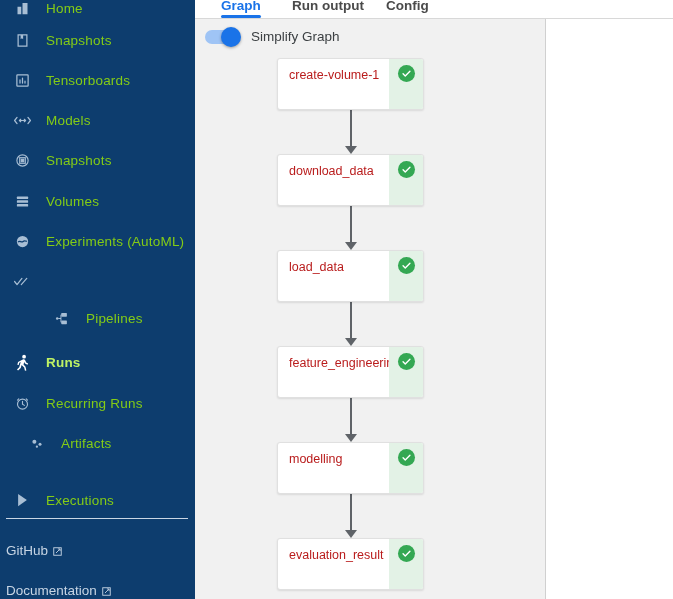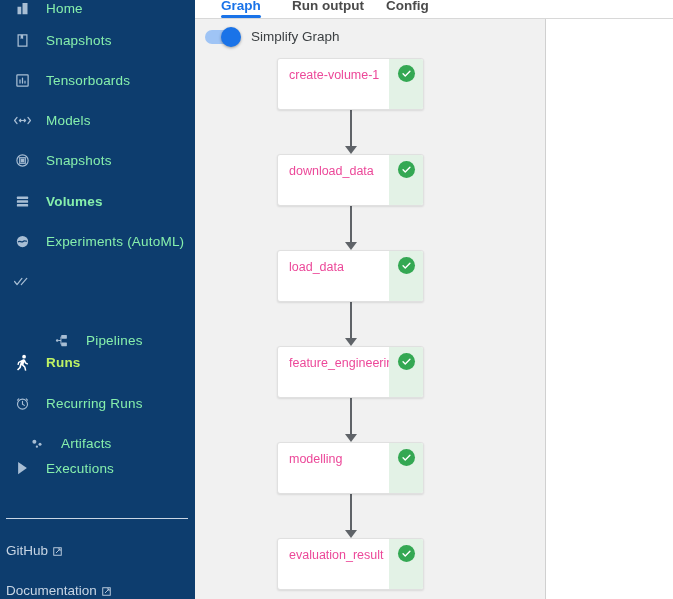--- a/index.html
+++ b/index.html
@@ -39,21 +39,21 @@
     min-width: 28px;
     height: 20px;
     display: flex;
     align-items: center;
     justify-content: center;
     color: #a8bed4;
   }
   .nav-item.active .nav-icon { color: #ffffff; }
   .nav-label {
     font-size: 13.5px;
-    color: #86efac;
+    color: #84cc16;
     letter-spacing: .2px;
     padding-left: 10px;
     white-space: nowrap;
   }
   .nav-item.active .nav-label {
     color: #bef264;
     font-weight: bold;
   }
   #nav-divider {
     position: absolute;
@@ -175,21 +175,21 @@
     border-radius: 3px;
     box-shadow: 0 1px 2px rgba(0,0,0,.10);
     box-sizing: border-box;
     overflow: hidden;
   }
   .node-label {
     position: absolute;
     left: 11px;
     top: 9px;
     font-size: 12.5px;
-    color: #ec4899;
+    color: #b91c1c;
     white-space: nowrap;
   }
   .node-status {
     position: absolute;
     right: 0;
     top: 0;
     bottom: 0;
     width: 34px;
     background: #e3f2e6;
     display: flex;
@@ -265,21 +265,21 @@
       <div class="nav-item" style="position: absolute; top: 140px; width: 195px;">
         <span class="nav-icon">
           <svg width="15" height="15" viewBox="0 0 24 24" fill="none" stroke="currentColor" stroke-width="1.8">
             <circle cx="12" cy="12" r="9"></circle>
             <rect x="7.5" y="7.5" width="9" height="9"></rect>
             <rect x="10" y="10" width="4" height="4" fill="currentColor"></rect>
           </svg>
         </span>
         <span class="nav-label">Snapshots</span>
       </div>
-      <div class="nav-item" style="position: absolute; top: 181px; width: 232px; font-weight: bold;">
+      <div class="nav-item" style="position: absolute; top: 181px; width: 232px;">
         <span class="nav-icon">
           <svg width="15" height="15" viewBox="0 0 24 24" fill="currentColor">
             <rect x="3" y="4" width="18" height="4" rx="1"></rect>
             <rect x="3" y="10" width="18" height="4" rx="1"></rect>
             <rect x="3" y="16" width="18" height="4" rx="1"></rect>
           </svg>
         </span>
         <span class="nav-label">Volumes</span>
       </div>
       <div class="nav-item" style="position: absolute; top: 221px; width: 195px;">
@@ -291,21 +291,21 @@
         </span>
         <span class="nav-label">Experiments (AutoML)</span>
       </div>
       <div class="nav-item" style="position: absolute; top: 261px; width: 195px;">
         <span class="nav-icon">
           <svg width="17" height="13" viewBox="0 0 28 14" fill="none" stroke="currentColor" stroke-width="2" stroke-linecap="round" stroke-linejoin="round">
             <path d="M1 7l4 5 8-10M12 12l9-10"></path>
           </svg>
         </span>
       </div>
-      <div class="nav-item" style="position: absolute; top: 320px; width: 195px; padding-left: 48px;">
+      <div class="nav-item" style="position: absolute; top: 298px; width: 195px; padding-left: 48px;">
         <span class="nav-icon">
           <svg width="15" height="15" viewBox="0 0 24 24" fill="currentColor">
             <circle cx="3.5" cy="12" r="2"></circle>
             <rect x="10" y="3" width="9" height="6" rx="1"></rect>
             <rect x="10" y="15" width="9" height="6" rx="1"></rect>
             <path d="M5.5 12h4V6h1M5.5 12h4v6h1" fill="none" stroke="currentColor" stroke-width="1.6"></path>
           </svg>
         </span>
         <span class="nav-label">Pipelines</span>
       </div>
@@ -331,21 +331,21 @@
       <div class="nav-item" style="position: absolute; top: 423px; width: 195px; padding-left: 23px;">
         <span class="nav-icon">
           <svg width="15" height="15" viewBox="0 0 24 24" fill="currentColor">
             <circle cx="7" cy="9" r="3.2"></circle>
             <circle cx="16" cy="13" r="2.4"></circle>
             <circle cx="11" cy="17" r="1.8"></circle>
           </svg>
         </span>
         <span class="nav-label">Artifacts</span>
       </div>
-      <div class="nav-item" style="position: absolute; top: 448px; width: 195px;">
+      <div class="nav-item" style="position: absolute; top: 480px; width: 195px;">
         <span class="nav-icon">
           <svg width="13" height="14" viewBox="0 0 14 16" fill="currentColor">
             <path d="M2 1l10 7-10 7z"></path>
           </svg>
         </span>
         <span class="nav-label">Executions</span>
       </div>
     </div>
   <div id="nav-divider"></div>
   <div id="footer-links">

